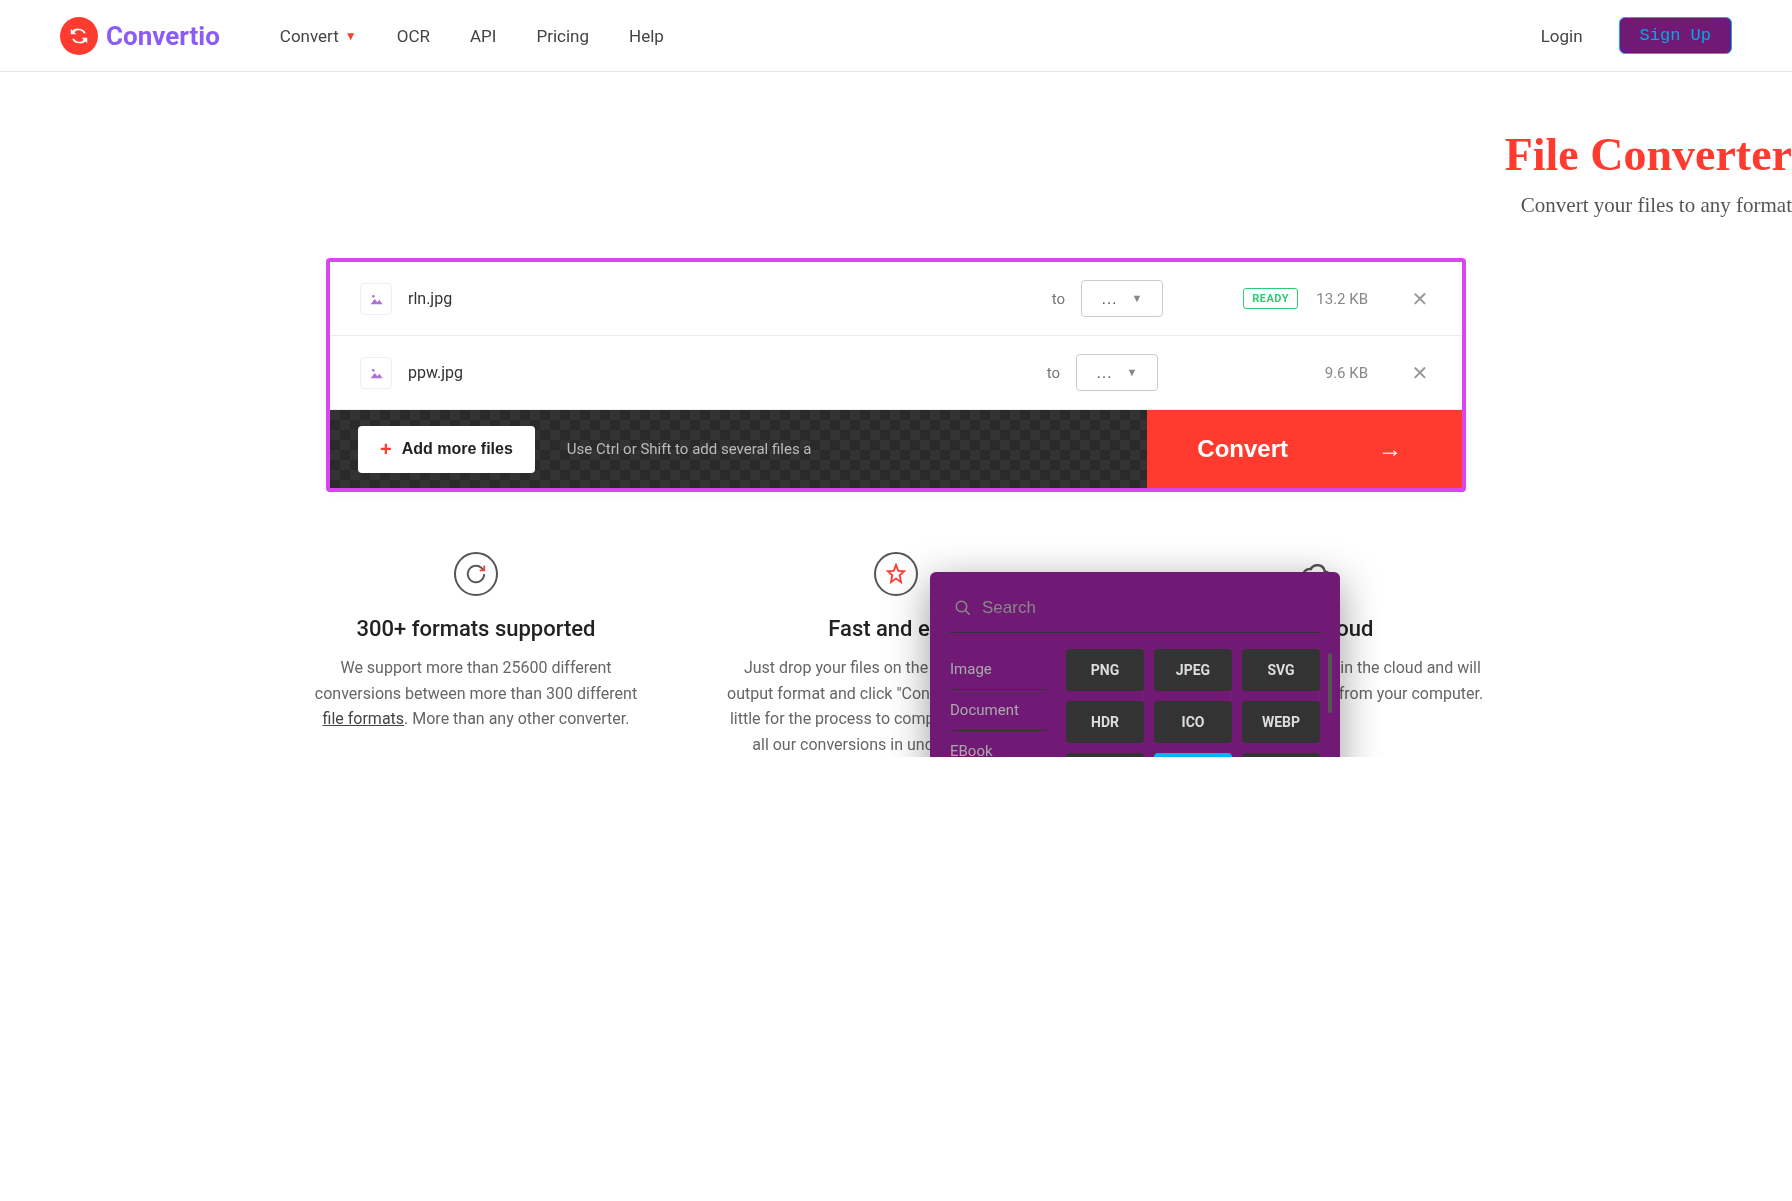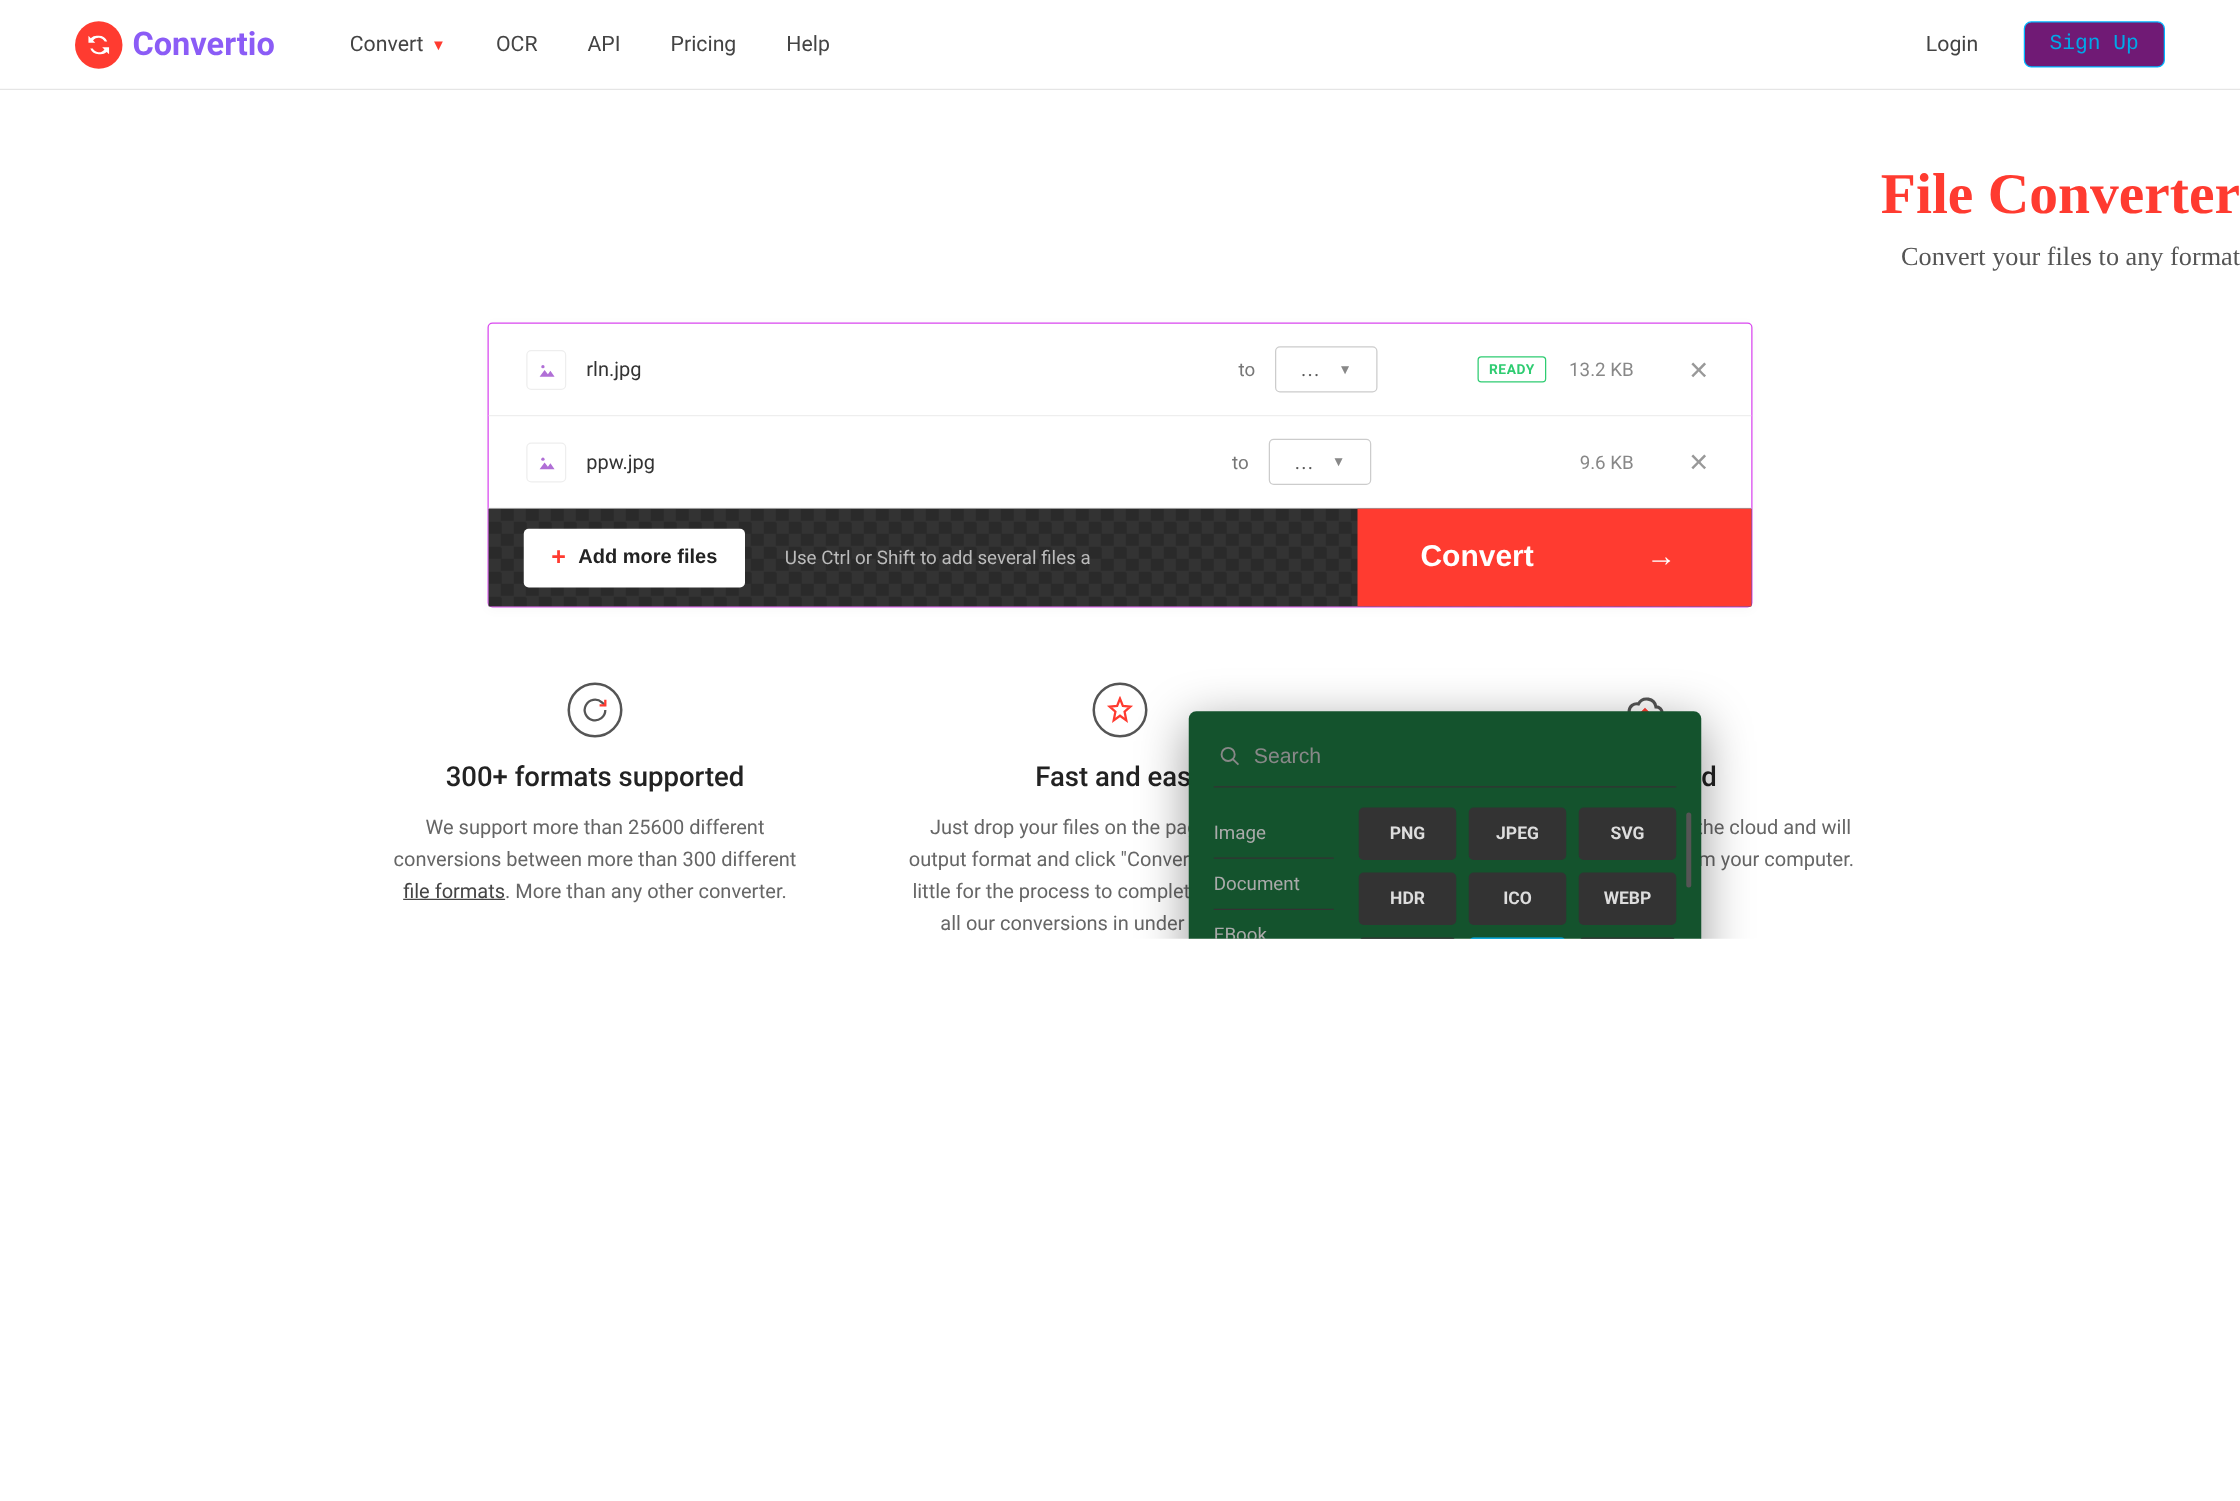--- a/index.html
+++ b/index.html
@@ -10,39 +10,39 @@
 .logo-icon svg { width: 22px; height: 22px; fill: #fff; }
 .nav { display: flex; gap: 40px; flex: 1; }
 .nav-item { color: #444; font-size: 17px; cursor: pointer; display: flex; align-items: center; gap: 6px; }
 .nav-item .chev { color: #ff3b30; font-size: 12px; }
 .auth { display: flex; align-items: center; gap: 36px; }
 .auth-login { color: #444; font-size: 17px; cursor: pointer; }
 .auth-signup { border: 1px solid #00b7ff; color: #00a8e8; padding: 8px 20px; border-radius: 6px; font-size: 17px; cursor: pointer; background: #701a75; font-family: Liberation Mono, monospace; }
 .hero { text-align: right; padding: 56px 0 40px; font-family: Liberation Serif, serif; }
 .hero h1 { color: #ff3b30; font-size: 46px; font-weight: 600; margin-bottom: 12px; }
 .hero p { color: #555; font-size: 21px; }
-.panel { width: 1012px; margin: 0 auto; background: #fff; border: 1px solid #d946ef; border-radius: 4px; box-shadow: 0 2px 10px rgba(0,0,0,0.03); position: relative; }
+.panel { width: 1140px; margin: 0 auto; background: #fff; border: 4px solid #d946ef; border-radius: 4px; box-shadow: 0 2px 10px rgba(0,0,0,0.03); position: relative; }
 .file-row { display: flex; align-items: center; padding: 18px 30px; border-bottom: 1px solid #eee; position: relative; }
 .file-icon { width: 32px; height: 32px; border: 1px solid #eee; border-radius: 4px; display: flex; align-items: center; justify-content: center; margin-right: 16px; }
 .file-icon svg { width: 16px; height: 16px; }
 .file-name { flex: 1; color: #333; font-size: 16px; }
 .file-to { color: #777; font-size: 15px; margin: 0 16px; }
 .format-select { border: 1px solid #ccc; border-radius: 4px; padding: 8px 14px; display: flex; align-items: center; gap: 14px; cursor: pointer; min-width: 82px; justify-content: center; }
 .format-select .dots { color: #555; font-size: 16px; letter-spacing: 1px; }
 .format-select .chev { color: #888; font-size: 11px; }
 .status-badge { border: 1px solid #2ecc71; color: #2ecc71; font-size: 11px; font-weight: 700; padding: 3px 8px; border-radius: 3px; margin-left: 80px; letter-spacing: 0.5px; }
 .file-size { color: #888; font-size: 15px; margin-left: auto; margin-right: 40px; min-width: 70px; text-align: right; }
 .file-close { color: #999; font-size: 20px; cursor: pointer; width: 24px; height: 24px; display: flex; align-items: center; justify-content: center; }
 .action-bar { display: flex; align-items: center; height: 78px; background: #2a2a2a; background-image: repeating-conic-gradient(#2a2a2a 0% 25%, #333 0% 50%); background-size: 20px 20px; position: relative; }
 .add-more { background: #fff; border: none; border-radius: 4px; padding: 12px 22px; font-size: 16px; font-weight: 600; color: #222; display: flex; align-items: center; gap: 10px; margin-left: 28px; cursor: pointer; }
 .add-more .plus { color: #ff3b30; font-size: 20px; font-weight: 700; }
 .hint-text { color: #bbb; font-size: 15px; margin-left: 32px; flex: 1; }
 .convert-btn { background: #ff3b30; color: #fff; border: none; height: 78px; padding: 0 60px 0 50px; font-size: 24px; font-weight: 700; display: flex; align-items: center; gap: 90px; cursor: pointer; }
 .convert-btn .arrow { font-size: 24px; }
-.dropdown { position: absolute; top: 310px; left: 560px; width: 410px; background: #14532d; border-radius: 6px; padding: 20px; z-index: 100; box-shadow: 0 10px 40px rgba(0,0,0,0.4); }
+.dropdown { position: absolute; top: 310px; left: 600px; width: 410px; background: #701a75; border-radius: 6px; padding: 20px; z-index: 100; box-shadow: 0 10px 40px rgba(0,0,0,0.4); }
 .dd-search { display: flex; align-items: center; gap: 10px; padding: 6px 4px 14px; border-bottom: 1px solid #333; margin-bottom: 16px; }
 .dd-search svg { width: 18px; height: 18px; stroke: #888; fill: none; }
 .dd-search input { background: transparent; border: none; color: #ccc; font-size: 17px; outline: none; flex: 1; }
 .dd-search input::placeholder { color: #888; }
 .dd-body { display: flex; gap: 20px; }
 .dd-cats { width: 100px; }
 .dd-cat { color: #aaa; font-size: 15px; padding: 11px 0; border-bottom: 1px solid #333; cursor: pointer; }
 .dd-formats { display: grid; grid-template-columns: repeat(3, 78px); gap: 10px; align-content: start; position: relative; }
 .dd-fmt { background: #333; color: #ddd; font-size: 14px; font-weight: 700; padding: 13px 0; text-align: center; border-radius: 4px; cursor: pointer; }
 .dd-fmt.active { background: #00b7ff; color: #fff; }

